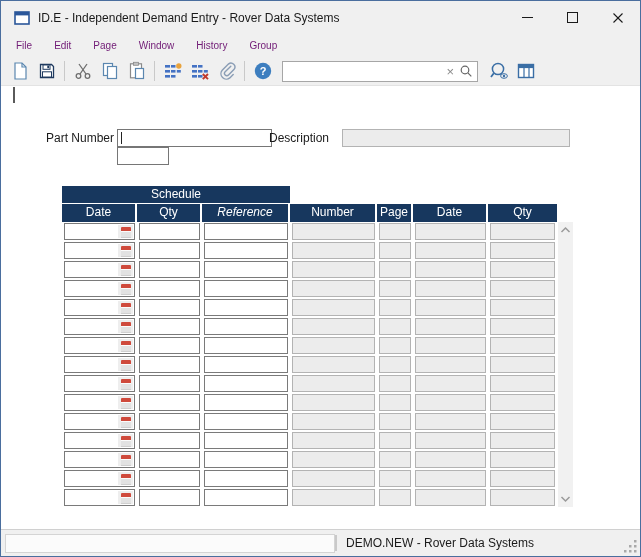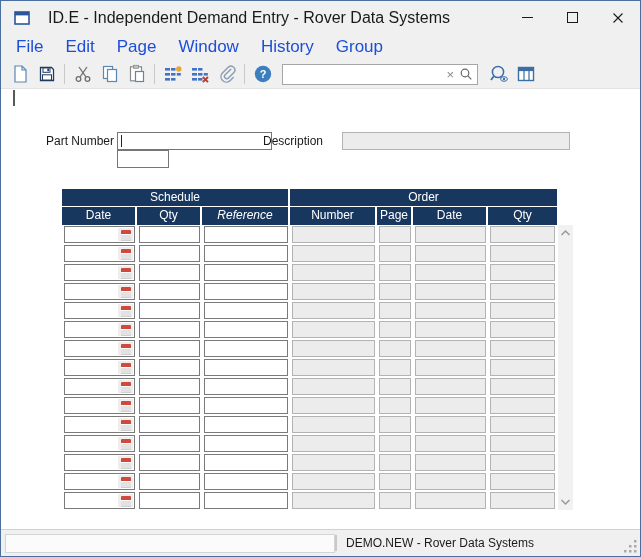--- a/index.html
+++ b/index.html
@@ -8,29 +8,29 @@
   .window {
     box-sizing:border-box; width:641px; height:557px;
     border:1px solid var(--window-border, #4a6e9e);
     background:#f0f0f0; display:flex; flex-direction:column;
     position:relative; overflow:hidden;
   }
 
   
   .titlebar { flex:0 0 33px; display:flex; align-items:center; }
   .title-icon { margin-left:13px; width:16px; height:14px; flex:0 0 auto; }
-  .title-text { margin-left:18px; font-size:16px; color:#1a1a1a; white-space:nowrap; }
+  .title-text { margin-left:8px; font-size:12px; color:#1a1a1a; white-space:nowrap; }
   .win-controls { margin-left:auto; display:flex; height:100%; }
   .win-btn { width:45px; height:100%; display:flex; align-items:center; justify-content:center; cursor:default; }
   .min-glyph { width:11px; height:1px; background:#1a1a1a; }
   .max-glyph { width:9px; height:9px; border:1px solid #1a1a1a; }
 
   
   .menubar { flex:0 0 23px; display:flex; align-items:center; padding-left:4px; }
-  .menu-item { padding:3px 11px; font-size:17px; color:#1d4ed8; }
+  .menu-item { padding:3px 11px; font-size:10px; color:#701a75; }
 
   
   .toolbar { flex:0 0 28px; display:flex; align-items:center; padding-left:5px; border-bottom:1px solid #e3e3e3; }
   .tb-btn { width:27px; height:24px; display:flex; align-items:center; justify-content:center; }
   .tb-sep { width:1px; height:20px; background:#c9c9c9; margin:0 4px; }
   .searchbox { box-sizing:border-box; width:196px; height:21px; border:1px solid #a6a6a6; background:#fff; display:flex; align-items:center; margin-left:6px; }
   .searchbox input { border:none; outline:none; flex:1; min-width:0; height:15px; font-family:"Liberation Sans",sans-serif; font-size:12px; padding-left:4px; background:transparent; }
   .search-clear { color:#8a8a8a; font-size:13px; line-height:1; padding:0 5px; }
   .search-go { display:flex; align-items:center; padding-right:4px; }
 
@@ -226,30 +226,29 @@
   </div>
 
   <div class="content">
     <div class="ibeam"></div>
 
     <div class="fld-label" style="left:20px; top:43px; width:93px;">Part Number</div>
     <div class="fld-input" style="left:116px; top:43px; width:155px;">
         <span class="caret"></span>
       </div>
 
-    <div class="fld-label" style="left:254px; top:43px; width:68px;">Description</div>
+    <div class="fld-label" style="left:260px; top:43px; width:68px;">Description</div>
     <div class="fld-input disabled" style="left:341px; top:43px; width:228px;"></div>
 
     <div class="fld-input" style="left:116px; top:61px; width:52px;"></div>
 
     <div class="table-wrap">
       <div class="tbl">
         <div class="hdr-row">
             <div class="hdr-cell grp" style="width: 228px;">Schedule</div>
-            <div class="hdr-cell grp" style="width: 267px;">Order</div>
           </div>
         <div class="hdr-row">
             <div class="hdr-cell" style="width: 75px;">Date</div>
             <div class="hdr-cell" style="width: 65px;">Qty</div>
             <div class="hdr-cell" style="width: 88px; font-style: italic;">Reference</div>
             <div class="hdr-cell" style="width: 87px;">Number</div>
             <div class="hdr-cell" style="width: 36px;">Page</div>
             <div class="hdr-cell" style="width: 75px;">Date</div>
             <div class="hdr-cell" style="width: 69px;">Qty</div>
           </div>

